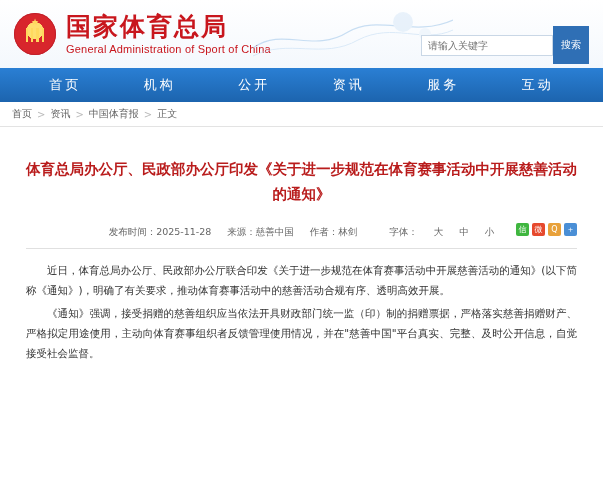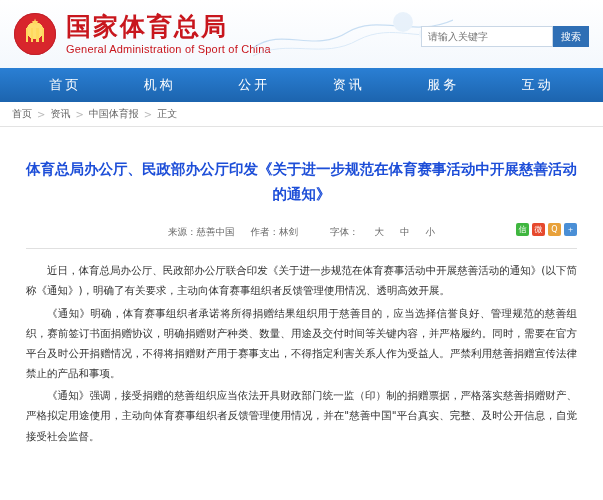--- a/index.html
+++ b/index.html
@@ -92,21 +92,21 @@
     background: #fff;
     font-size: 10px;
     color: #999;
     padding: 0 6px;
     box-sizing: border-box;
     outline: none;
     font-family: "DejaVu Sans", "Liberation Sans", sans-serif;
     margin-left: 28px;
   }
   .search-btn {
-    height: 21px;
+    height: 38px;
     width: 36px;
     background: #2f6fb5;
     color: #fff;
     border: none;
     font-size: 10px;
     cursor: pointer;
     font-family: "DejaVu Sans", "Liberation Sans", sans-serif;
   }
   .header-deco {
     position: absolute;
@@ -160,21 +160,21 @@
   
   .article {
     padding: 16px 26px 0 26px;
     box-sizing: border-box;
   }
   .art-title {
     text-align: center;
     font-family: "DejaVu Sans", "Liberation Sans", sans-serif;
     font-size: 14.5px;
     font-weight: bold;
-    color: #1d4ed8;
+    color: #b91c1c;
     line-height: 1.7;
     margin: 14px 0 0 0;
   }
   .meta {
     margin-top: 20px;
     display: flex;
     align-items: center;
     justify-content: center;
     font-size: 9.5px;
     color: #666;
@@ -270,40 +270,42 @@
     <span class="crumb">中国体育报</span>
     <span class="sep">&gt;</span>
     <span class="crumb">正文</span>
   </div>
 
   <div class="article">
     <div class="art-title">体育总局办公厅、民政部办公厅印发《关于进一步规范在体育赛事活动中开展慈善活动的通知》</div>
 
     <div class="meta">
       <span>
+        <span>发布时间：</span><span>2025-11-28</span>
+      </span>
+      <span>
         <span>来源：</span><span>慈善中国</span>
       </span>
       <span>
         <span>作者：</span><span>林剑</span>
       </span>
       <span class="fontsize">
         <span>字体：</span><span>大</span><span>中</span><span>小</span>
       </span>
 
       <span class="share">
         <i class="s-wechat">信</i>
         <i class="s-weibo">微</i>
         <i class="s-qq">Q</i>
         <i class="s-more">＋</i>
       </span>
     </div>
 
     <div class="divider"></div>
 
     <div class="body-text">
-      <p>近日，体育总局办公厅、民政部办公厅联合印发《关于进一步规范在体育赛事活动中开展慈善活动的通知》(以下简称《通知》)，明确了有关要求，主动向体育赛事组织者反馈管理使用情况、透明高效开展。</p>
-      <p>《通知》明确，体育赛事组织者承诺将所得捐赠结果组织用于慈善目的，应当选择信誉良好、管理规范的慈善组织，赛前签订书面捐赠协议，明确捐赠财产种类、数量、用途及交付时间等关键内容，并严格履约。同时，需要在官方平台及时公开捐赠情况，不得将捐赠财产用于赛事支出，不得指定利害关系人作为受益人。严禁利用慈善捐赠宣传法律禁止的产品和事项。</p>
+      <p>近日，体育总局办公厅、民政部办公厅联合印发《关于进一步规范在体育赛事活动中开展慈善活动的通知》(以下简称《通知》)，明确了有关要求，推动体育赛事活动中的慈善活动合规有序、透明高效开展。</p>
       <p>《通知》强调，接受捐赠的慈善组织应当依法开具财政部门统一监（印）制的捐赠票据，严格落实慈善捐赠财产、严格拟定用途使用，主动向体育赛事组织者反馈管理使用情况，并在"慈善中国"平台真实、完整、及时公开信息，自觉接受社会监督。</p>
 
     </div>
   </div>
 
 </div>
 
 </body></html>

